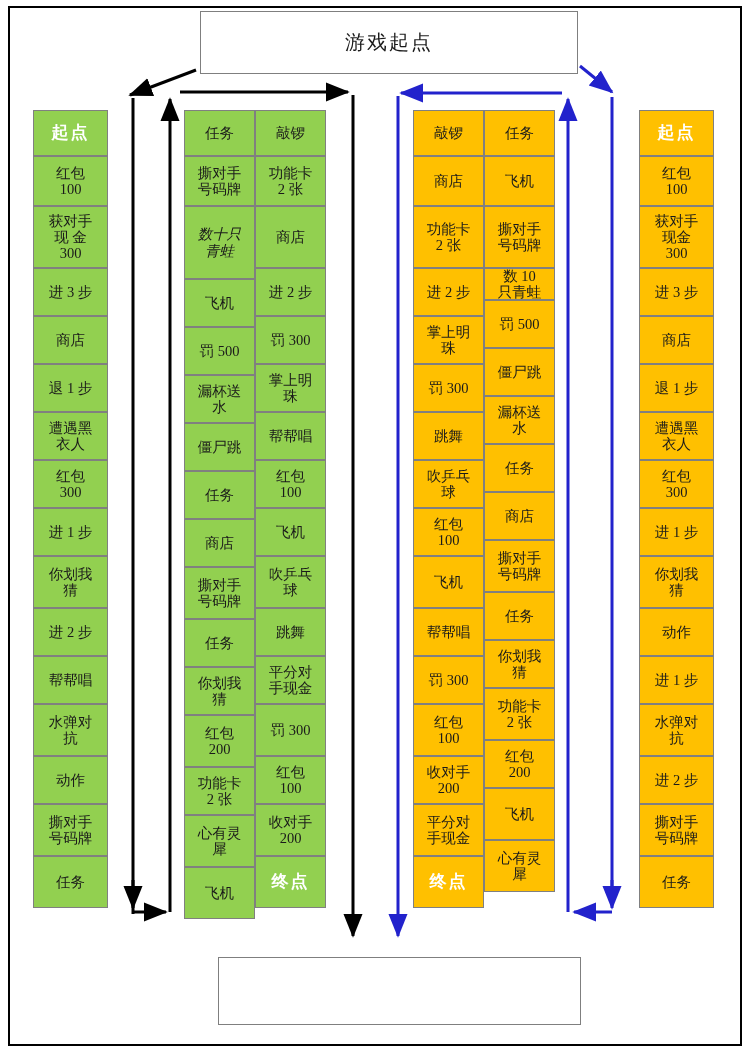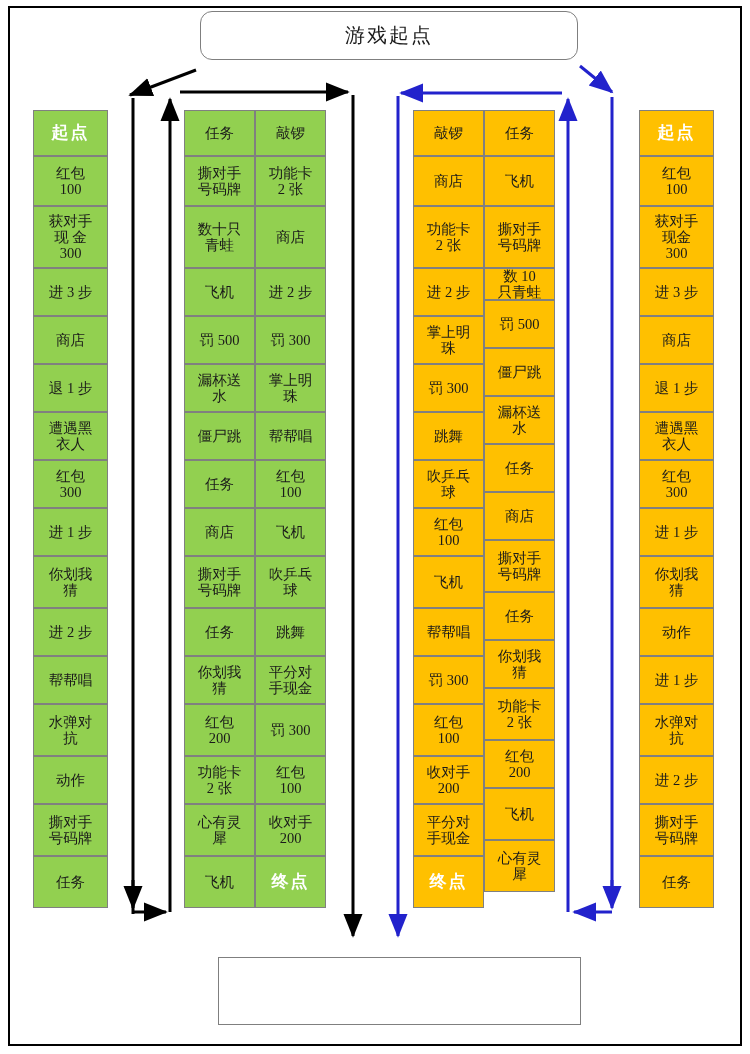--- a/index.html
+++ b/index.html
@@ -12,21 +12,21 @@
   .outer-frame{
     position:absolute;left:8px;top:6px;width:734px;height:1040px;
     border:2px solid #000000;box-sizing:border-box;
   }
   
   .plain-box{
     position:absolute;border:1px solid #7f7f7f;background:#ffffff;
     box-sizing:border-box;display:flex;align-items:center;justify-content:center;
     font-size:20px;color:#1a1a1a;letter-spacing:2px;
   }
-  #title-box{left:200px;top:11px;width:378px;height:49px;border-radius:12px;}
+  #title-box{left:200px;top:11px;width:378px;height:63px;}
   #bottom-box{left:218px;top:957px;width:363px;height:68px;}
 
   
   .col{
     position:absolute;display:flex;flex-direction:column;
     box-sizing:border-box;
   }
   .tbl{
     position:absolute;display:flex;box-sizing:border-box;
   }
@@ -130,21 +130,21 @@
       <div class="cell" style="height: 52px;">水弹对<br>抗</div>
       <div class="cell" style="height: 48px;">动作</div>
       <div class="cell" style="height: 52px;">撕对手<br>号码牌</div>
       <div class="cell" style="height: 52px;">任务</div>
     </div>
 
   <div class="tbl green" id="tbl-green">
     <div class="tcol">
         <div class="cell" style="height: 46px;">任务</div>
         <div class="cell" style="height: 50px;">撕对手<br>号码牌</div>
-        <div class="cell" style="height: 62px;">数十只<br>青蛙</div>
+        <div class="cell" style="height: 73px; font-style: italic;">数十只<br>青蛙</div>
         <div class="cell" style="height: 48px;">飞机</div>
         <div class="cell" style="height: 48px;">罚 500</div>
         <div class="cell" style="height: 48px;">漏杯送<br>水</div>
         <div class="cell" style="height: 48px;">僵尸跳</div>
         <div class="cell" style="height: 48px;">任务</div>
         <div class="cell" style="height: 48px;">商店</div>
         <div class="cell" style="height: 52px;">撕对手<br>号码牌</div>
         <div class="cell" style="height: 48px;">任务</div>
         <div class="cell" style="height: 48px;">你划我<br>猜</div>
         <div class="cell" style="height: 52px;">红包<br>200</div>

